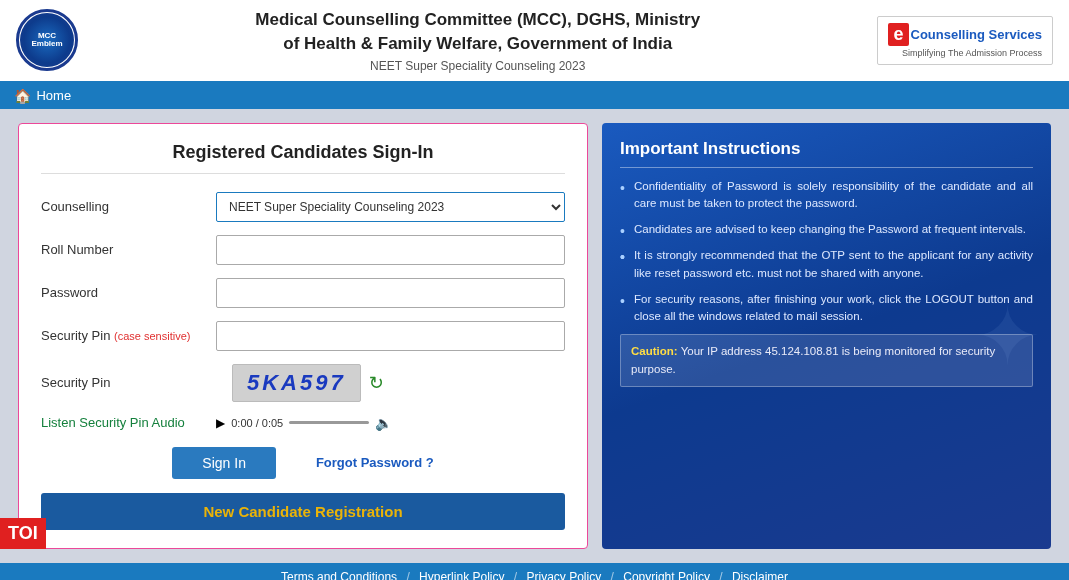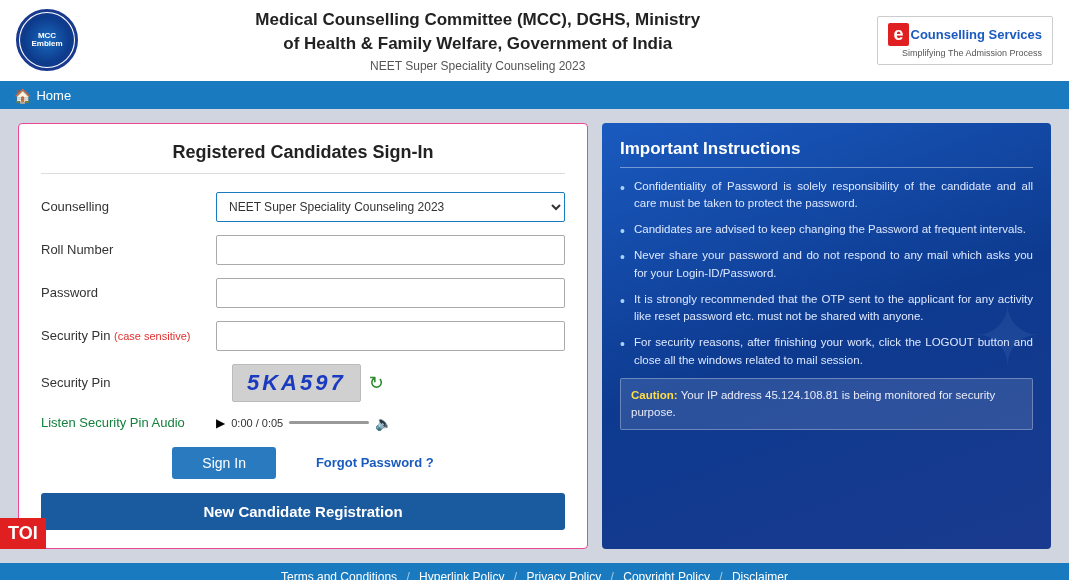--- a/index.html
+++ b/index.html
@@ -96,37 +96,36 @@
       </div>
     </div>
 
     
     <div style="display:flex; align-items:center; justify-content:center; gap:40px; margin-bottom:14px;">
       <button style="background:#2a7abf; color:white; border:none; padding:8px 30px; font-size:14px; border-radius:3px; cursor:pointer;">Sign In</button>
       <a style="color:#1a5abf; font-size:13px; cursor:pointer; text-decoration:none; font-weight:bold;">Forgot Password ?</a>
     </div>
 
     
-    <button style="background:#1a5a9f; color:#ffffff; border:none; padding:10px; font-size:15px; font-weight:bold; border-radius:3px; cursor:pointer; width:100%;">New Candidate Registration</button>
+    <button style="background:#1a5a9f; color:#eab308; border:none; padding:10px; font-size:15px; font-weight:bold; border-radius:3px; cursor:pointer; width:100%;">New Candidate Registration</button>
   </div>
 
   <div style="background:linear-gradient(160deg,#1a5abf 0%,#0d3a8f 50%,#1a3a8f 100%); border-radius:4px; padding:16px 18px; flex:1; color:white; position:relative; overflow:hidden;">
     <div style="font-size:17px; font-weight:bold; color:white; margin-bottom:10px; padding-bottom:8px; border-bottom:1px solid rgba(255,255,255,0.4);">Important Instructions</div>
     <ul style="list-style:none; padding:0;">
       <li style="font-size:11.5px; color:#dde8ff; margin-bottom:9px; padding-left:14px; position:relative; line-height:1.5; text-align:justify;">
         <span style="position:absolute;left:0;color:#aad0ff;font-size:14px;">•</span>
         <span>Confidentiality of Password is solely responsibility of the candidate and all care must be taken to protect the password.</span>
       </li>
       <li style="font-size:11.5px; color:#dde8ff; margin-bottom:9px; padding-left:14px; position:relative; line-height:1.5; text-align:justify;">
         <span style="position:absolute;left:0;color:#aad0ff;font-size:14px;">•</span>
         <span>Candidates are advised to keep changing the Password at frequent intervals.</span>
       </li>
       <li style="font-size:11.5px; color:#dde8ff; margin-bottom:9px; padding-left:14px; position:relative; line-height:1.5; text-align:justify;">
         <span style="position:absolute;left:0;color:#aad0ff;font-size:14px;">•</span>
-        <span>Never share your password and do not respond to any mail which asks you for your Login-ID/Password.</span>
       </li>
       <li style="font-size:11.5px; color:#dde8ff; margin-bottom:9px; padding-left:14px; position:relative; line-height:1.5; text-align:justify;">
         <span style="position:absolute;left:0;color:#aad0ff;font-size:14px;">•</span>
         <span>It is strongly recommended that the OTP sent to the applicant for any activity like reset password etc. must not be shared with anyone.</span>
       </li>
       <li style="font-size:11.5px; color:#dde8ff; margin-bottom:9px; padding-left:14px; position:relative; line-height:1.5; text-align:justify;">
         <span style="position:absolute;left:0;color:#aad0ff;font-size:14px;">•</span>
         <span>For security reasons, after finishing your work, click the LOGOUT button and close all the windows related to mail session.</span>
       </li>
     </ul>

